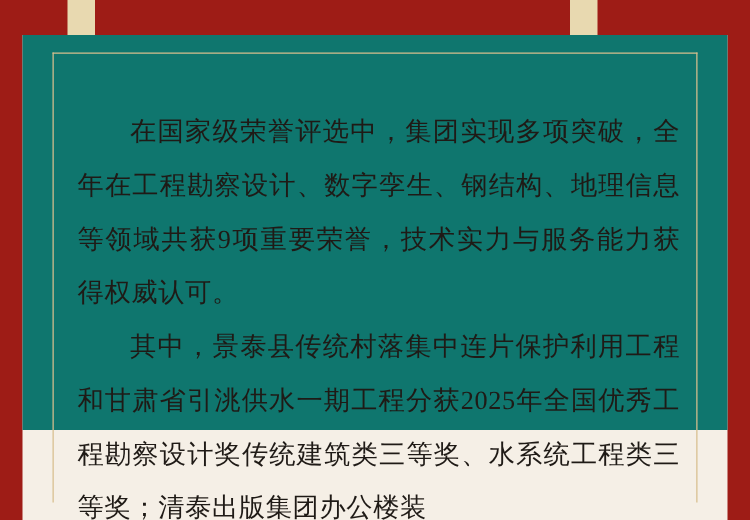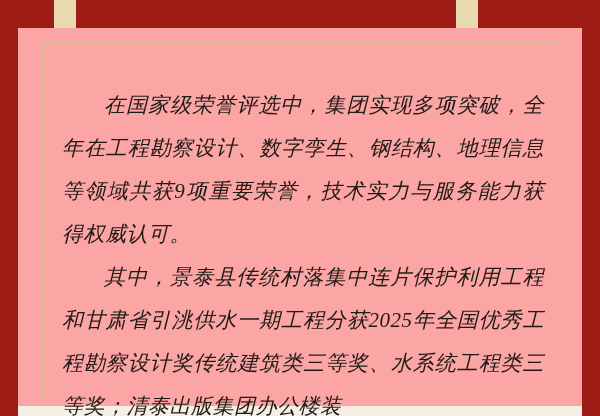--- a/index.html
+++ b/index.html
@@ -60,24 +60,23 @@
     width: 22px;
     height: 28px;
     background: #e8d9b0;
   }
   
   .card {
     position: absolute;
     left: 18px;
     top: 28px;
     width: 564px;
-    height: 378px;
-    background: #fca5a5;
+    height: 316px;
+    background: #0f766e;
     box-sizing: border-box;
-    font-style: italic;
   }
   .card-inner-rule {
     position: absolute;
     left: 24px;
     top: 14px;
     width: 516px;
     height: 360px;
     border-left: 1px solid #d8bf8d;
     border-top: 1px solid #d8bf8d;
     border-right: 1px solid #d8bf8d;

